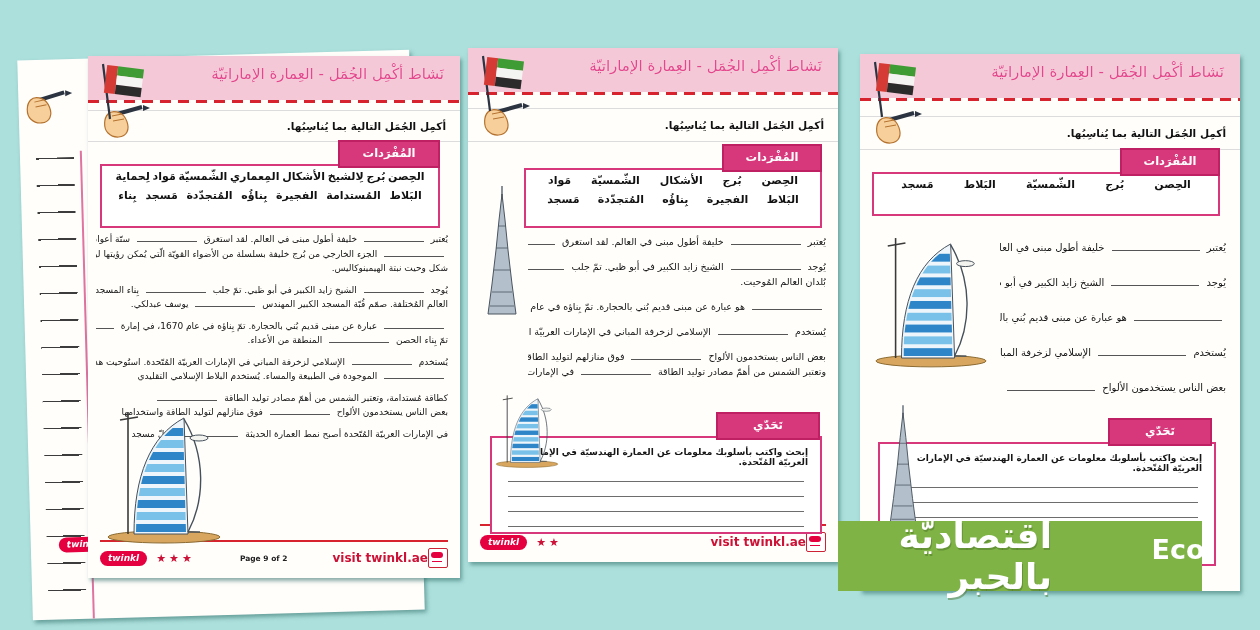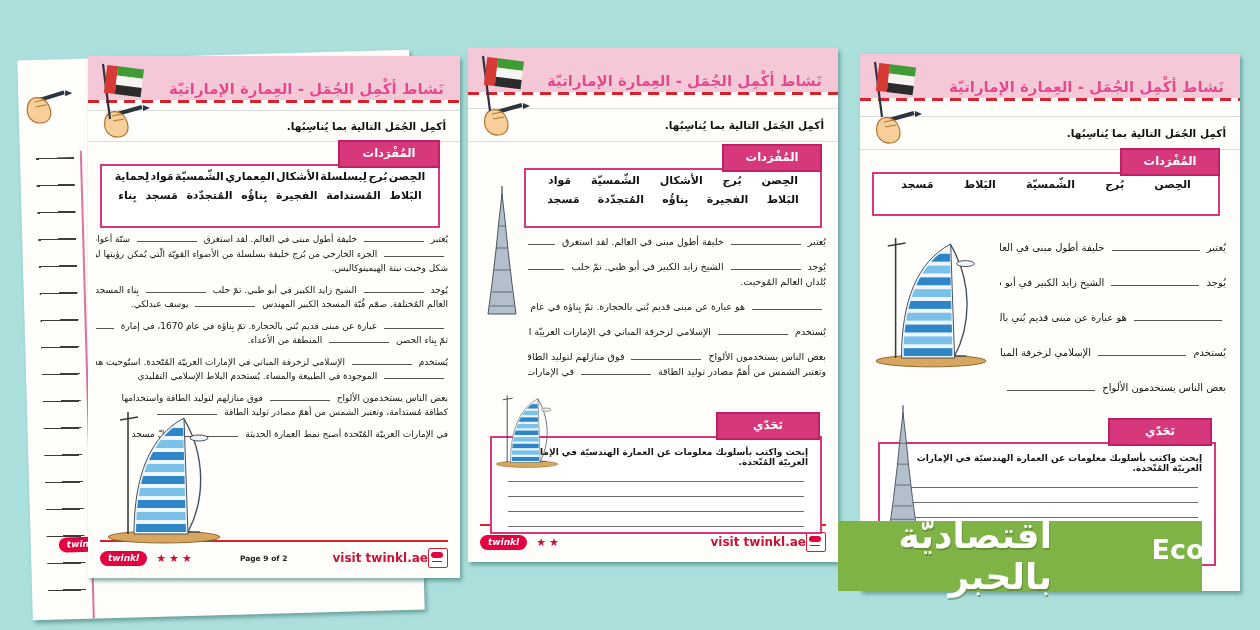--- a/index.html
+++ b/index.html
@@ -4,21 +4,21 @@
 <style>
   html,body{margin:0;padding:0;}
   body{width:1260px;height:630px;position:relative;overflow:hidden;
        background:#ace0dd;font-family:"DejaVu Sans",sans-serif;}
   .page{position:absolute;background:#fffefb;overflow:hidden;
         box-shadow:2px 3px 4px rgba(45,105,100,.55);z-index:2;}
   
   .banner{position:absolute;left:0;right:0;top:0;height:44px;background:#f4c8d6;}
   .dashline{position:absolute;left:0;right:0;top:44px;height:3px;
             background:repeating-linear-gradient(90deg,#d6232e 0 11px,transparent 11px 18px);}
-  .page-title{position:absolute;right:16px;top:24px;direction:rtl;font-weight:bold;
+  .page-title{position:absolute;right:16px;top:9px;direction:rtl;font-weight:normal;
               font-size:15px;color:#e4478c;text-shadow:0 0 1px rgba(255,255,255,.9);white-space:nowrap;text-align:right;}
   .flag{position:absolute;left:10px;top:5px;z-index:3;}
   .instr-row{position:absolute;left:0;right:0;border-top:1px solid #dcdcdc;border-bottom:1px solid #dcdcdc;}
   .instr-text{position:absolute;right:14px;top:50%;transform:translateY(-50%);
               direction:rtl;font-size:10.5px;font-weight:bold;color:#111;white-space:nowrap;}
   .hand{position:absolute;left:14px;top:-9px;}
   .vocab-tab,.chal-tab{position:absolute;background:#d6387b;border:2px solid #bf2064;color:#fff;
             font-weight:bold;font-size:11.5px;text-align:center;line-height:22px;z-index:3;}
   .vocab-box{position:absolute;border:2px solid #d6387b;background:#fff;z-index:2;}
   .vocab-row{display:flex;direction:rtl;justify-content:space-around;font-weight:bold;
@@ -172,21 +172,21 @@
     <svg class="hand" width="52" height="40" viewBox="0 0 52 40">
         <use href="#hand-pencil"></use>
       </svg>
     <div class="instr-text">أكمِل الجُمَل التالية بما يُناسِبُها.</div>
   </div>
   <div class="vocab-tab">المُفْرَدات</div>
   <div class="vocab-box">
       <div class="vocab-row">
         <span>الحِصن</span>
         <span>بُرج</span>
-        <span>لِبسلسلة</span>
+        <span>لِالشيخ</span>
         <span>الأشكال</span>
         <span>المِعماري</span>
         <span>الشّمسيّة</span>
         <span>مَواد</span>
         <span>لِحماية</span>
       </div>
       <div class="vocab-row">
         <span>البَلاط</span>
         <span>المُستدامة</span>
         <span>الفجيرة</span>
@@ -208,22 +208,22 @@
       </div>
       <div class="sent-item">
         <div class="sent-line"><span class="blank"></span> عبارة عن مبنى قديم بُني بالحجارة. تمّ بِناؤه في عام 1670، في إمارة <span class="blank"></span></div>
         <div class="sent-line">تمّ بِناء الحصن <span class="blank"></span> المنطقة من الأعداء.</div>
       </div>
       <div class="sent-item">
         <div class="sent-line">يُستخدم <span class="blank"></span> الإسلامي لزخرفة المباني في الإمارات العربيّة المُتّحدة. استُوحيت هذه الزخارف من</div>
         <div class="sent-line"><span class="blank"></span> الموجودة في الطبيعة والمساء. يُستخدم البلاط الإسلامي التقليدي</div>
       </div>
       <div class="sent-item">
+        <div class="sent-line">كطاقة مُستدامة، وتعتبر الشمس من أهمّ مصادر توليد الطاقة <span class="blank"></span></div>
         <div class="sent-line">بعض الناس يستخدمون الألواح <span class="blank"></span> فوق منازلهم لتوليد الطاقة واستخدامها</div>
-        <div class="sent-line">كطاقة مُستدامة، وتعتبر الشمس من أهمّ مصادر توليد الطاقة <span class="blank"></span></div>
       </div>
       <div class="sent-item">
         <div class="sent-line">في الإمارات العربيّة المُتّحدة أصبح نمط العمارة الحديثة <span class="blank"></span> يقلّ مسجد</div>
       </div>
     </div>
   <svg class="illus burj-arab" width="120" height="142" viewBox="0 0 120 142">
       <use href="#burj-arab"></use>
     </svg>
   <div class="footer">
     <div class="logo">twinkl</div>

